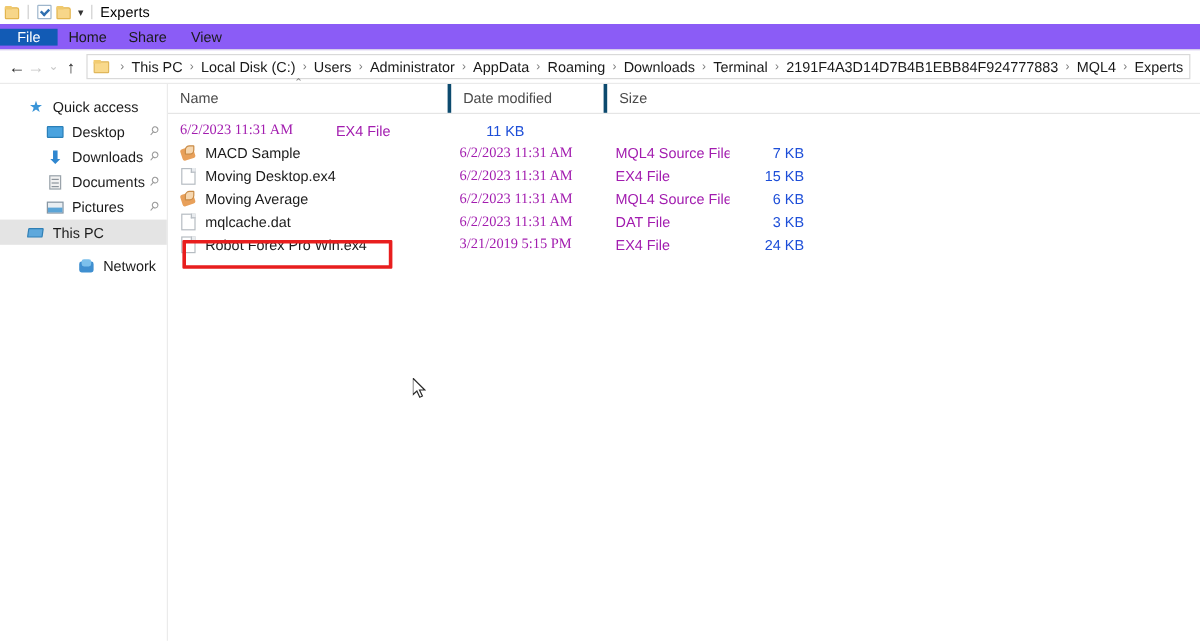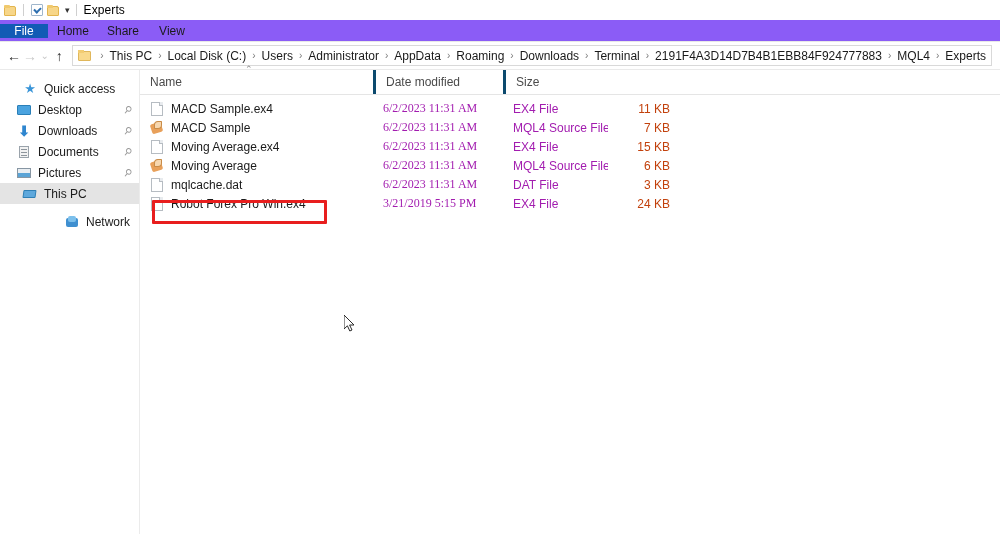--- a/index.html
+++ b/index.html
@@ -224,21 +224,21 @@
     white-space: nowrap;
   }
   .nav-icon {
     width: 16px;
     height: 16px;
     margin-right: 6px;
     flex: none;
     position: relative;
   }
   .indent-1 { padding-left: 22px; }
-  .indent-2 { padding-left: 16px; }
+  .indent-2 { padding-left: 38px; }
   .pin {
     margin-left: auto;
     color: #9a9a9a;
     font-size: 10px;
     transform: rotate(40deg);
     line-height: 1;
   }
 
   
   .ic-star {
@@ -384,21 +384,21 @@
     display: flex;
     align-items: center;
     padding-left: 10px;
   }
   .cell-date { width: 130px; padding-left: 10px; color: #a21caf; font-family: Liberation Serif, serif; }
   .cell-type { width: 105px; padding-left: 10px; color: #a21caf; }
   .cell-size {
     width: 70px;
     padding-right: 8px;
     text-align: right;
-    color: #c2410c;
+    color: #1d4ed8;
   }
 
   .fileicon {
     width: 14px;
     height: 16px;
     margin-right: 7px;
     flex: none;
     position: relative;
   }
   
@@ -574,43 +574,39 @@
         <span class="sort-caret">⌃</span>
         <span>Name</span>
       </div>
       <div class="col col-date">Date modified</div>
       <div class="col col-size">Size</div>
     </div>
 
     <div class="rows">
 
       <div class="row">
-        <div class="cell cell-name">
-          <span class="fileicon fi-page"></span>
-          <span>MACD Sample.ex4</span>
-        </div>
         <div class="cell cell-date">6/2/2023 11:31 AM</div>
         <div class="cell cell-type">EX4 File</div>
         <div class="cell cell-size">11 KB</div>
       </div>
 
       <div class="row">
         <div class="cell cell-name">
           <span class="fileicon fi-mql"></span>
           <span>MACD Sample</span>
         </div>
         <div class="cell cell-date">6/2/2023 11:31 AM</div>
         <div class="cell cell-type">MQL4 Source File</div>
         <div class="cell cell-size">7 KB</div>
       </div>
 
       <div class="row">
         <div class="cell cell-name">
           <span class="fileicon fi-page"></span>
-          <span>Moving Average.ex4</span>
+          <span>Moving Desktop.ex4</span>
         </div>
         <div class="cell cell-date">6/2/2023 11:31 AM</div>
         <div class="cell cell-type">EX4 File</div>
         <div class="cell cell-size">15 KB</div>
       </div>
 
       <div class="row">
         <div class="cell cell-name">
           <span class="fileicon fi-mql"></span>
           <span>Moving Average</span>

